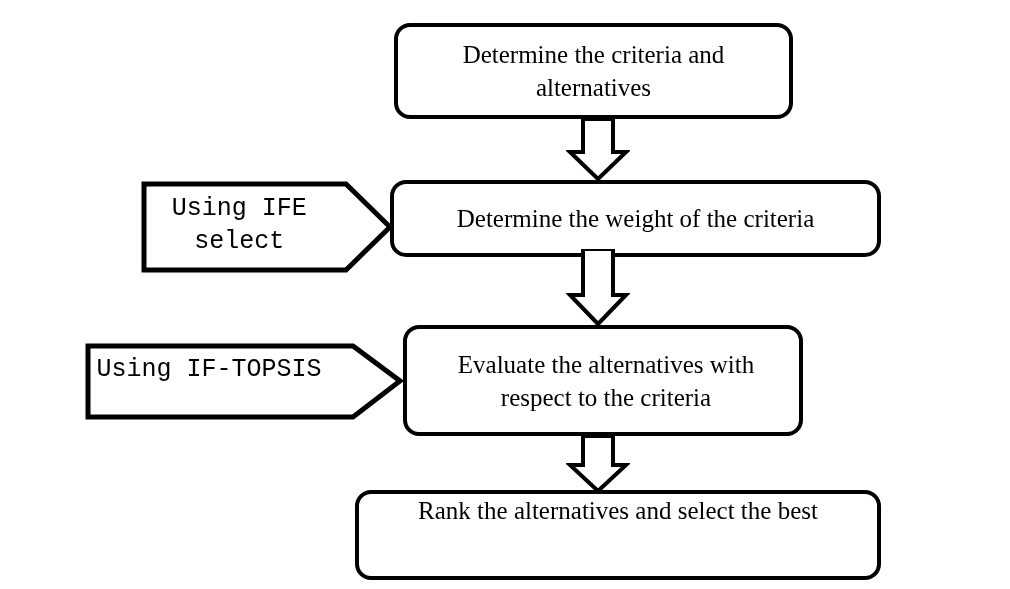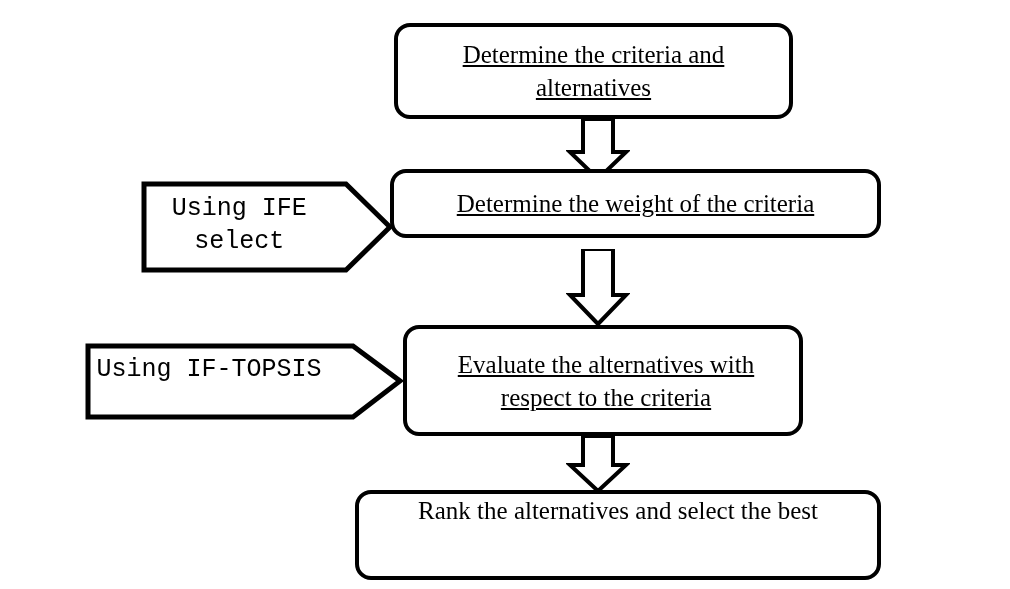--- a/index.html
+++ b/index.html
@@ -29,21 +29,21 @@
     text-align: center;
     line-height: 1.32;
     font-size: 25px;
   }
   .proc-box .label {
     display: block;
     width: 100%;
     padding: 0 12px;
     box-sizing: border-box;
   }
-  .v-center { align-items: center; text-decoration: underline; }
+  .v-center { align-items: center; }
   .v-top    { align-items: flex-start; }
 
   
   .penta {
     position: absolute;
   }
   .penta svg {
     display: block;
     position: absolute;
     inset: 0;
@@ -80,21 +80,21 @@
     </svg>
   </div>
 
   <div class="penta" style="left:141px; top:181px; width:252px; height:92px;">
     <svg width="252" height="92" viewBox="0 0 252 92" aria-hidden="true">
       <polygon points="3,3 205,3 249,46 205,89 3,89" fill="#ffffff" stroke="#000000" stroke-width="5" stroke-linejoin="miter"></polygon>
     </svg>
     <span class="label" style="top:12px;"><span>Using IFE</span><br><span>select</span></span>
   </div>
 
-  <div class="proc-box v-center" style="left:390px; top:169px; width:491px; height:69px;align-items:center;">
+  <div class="proc-box v-center" style="left:390px; top:180px; width:491px; height:77px;align-items:center;">
     <span class="label"><span>Determine the weight of the criteria</span></span>
   </div>
 
   <div class="blockarrow" style="left:566px; top:249px;">
     <svg width="64" height="78" viewBox="0 0 64 78" aria-hidden="true">
       <polygon points="17,0 47,0 47,46 60,46 32,75 4,46 17,46" fill="#ffffff" stroke="#000000" stroke-width="4" stroke-linejoin="miter"></polygon>
     </svg>
   </div>
 
   <div class="penta" style="left:85px; top:343px; width:318px; height:77px;">

